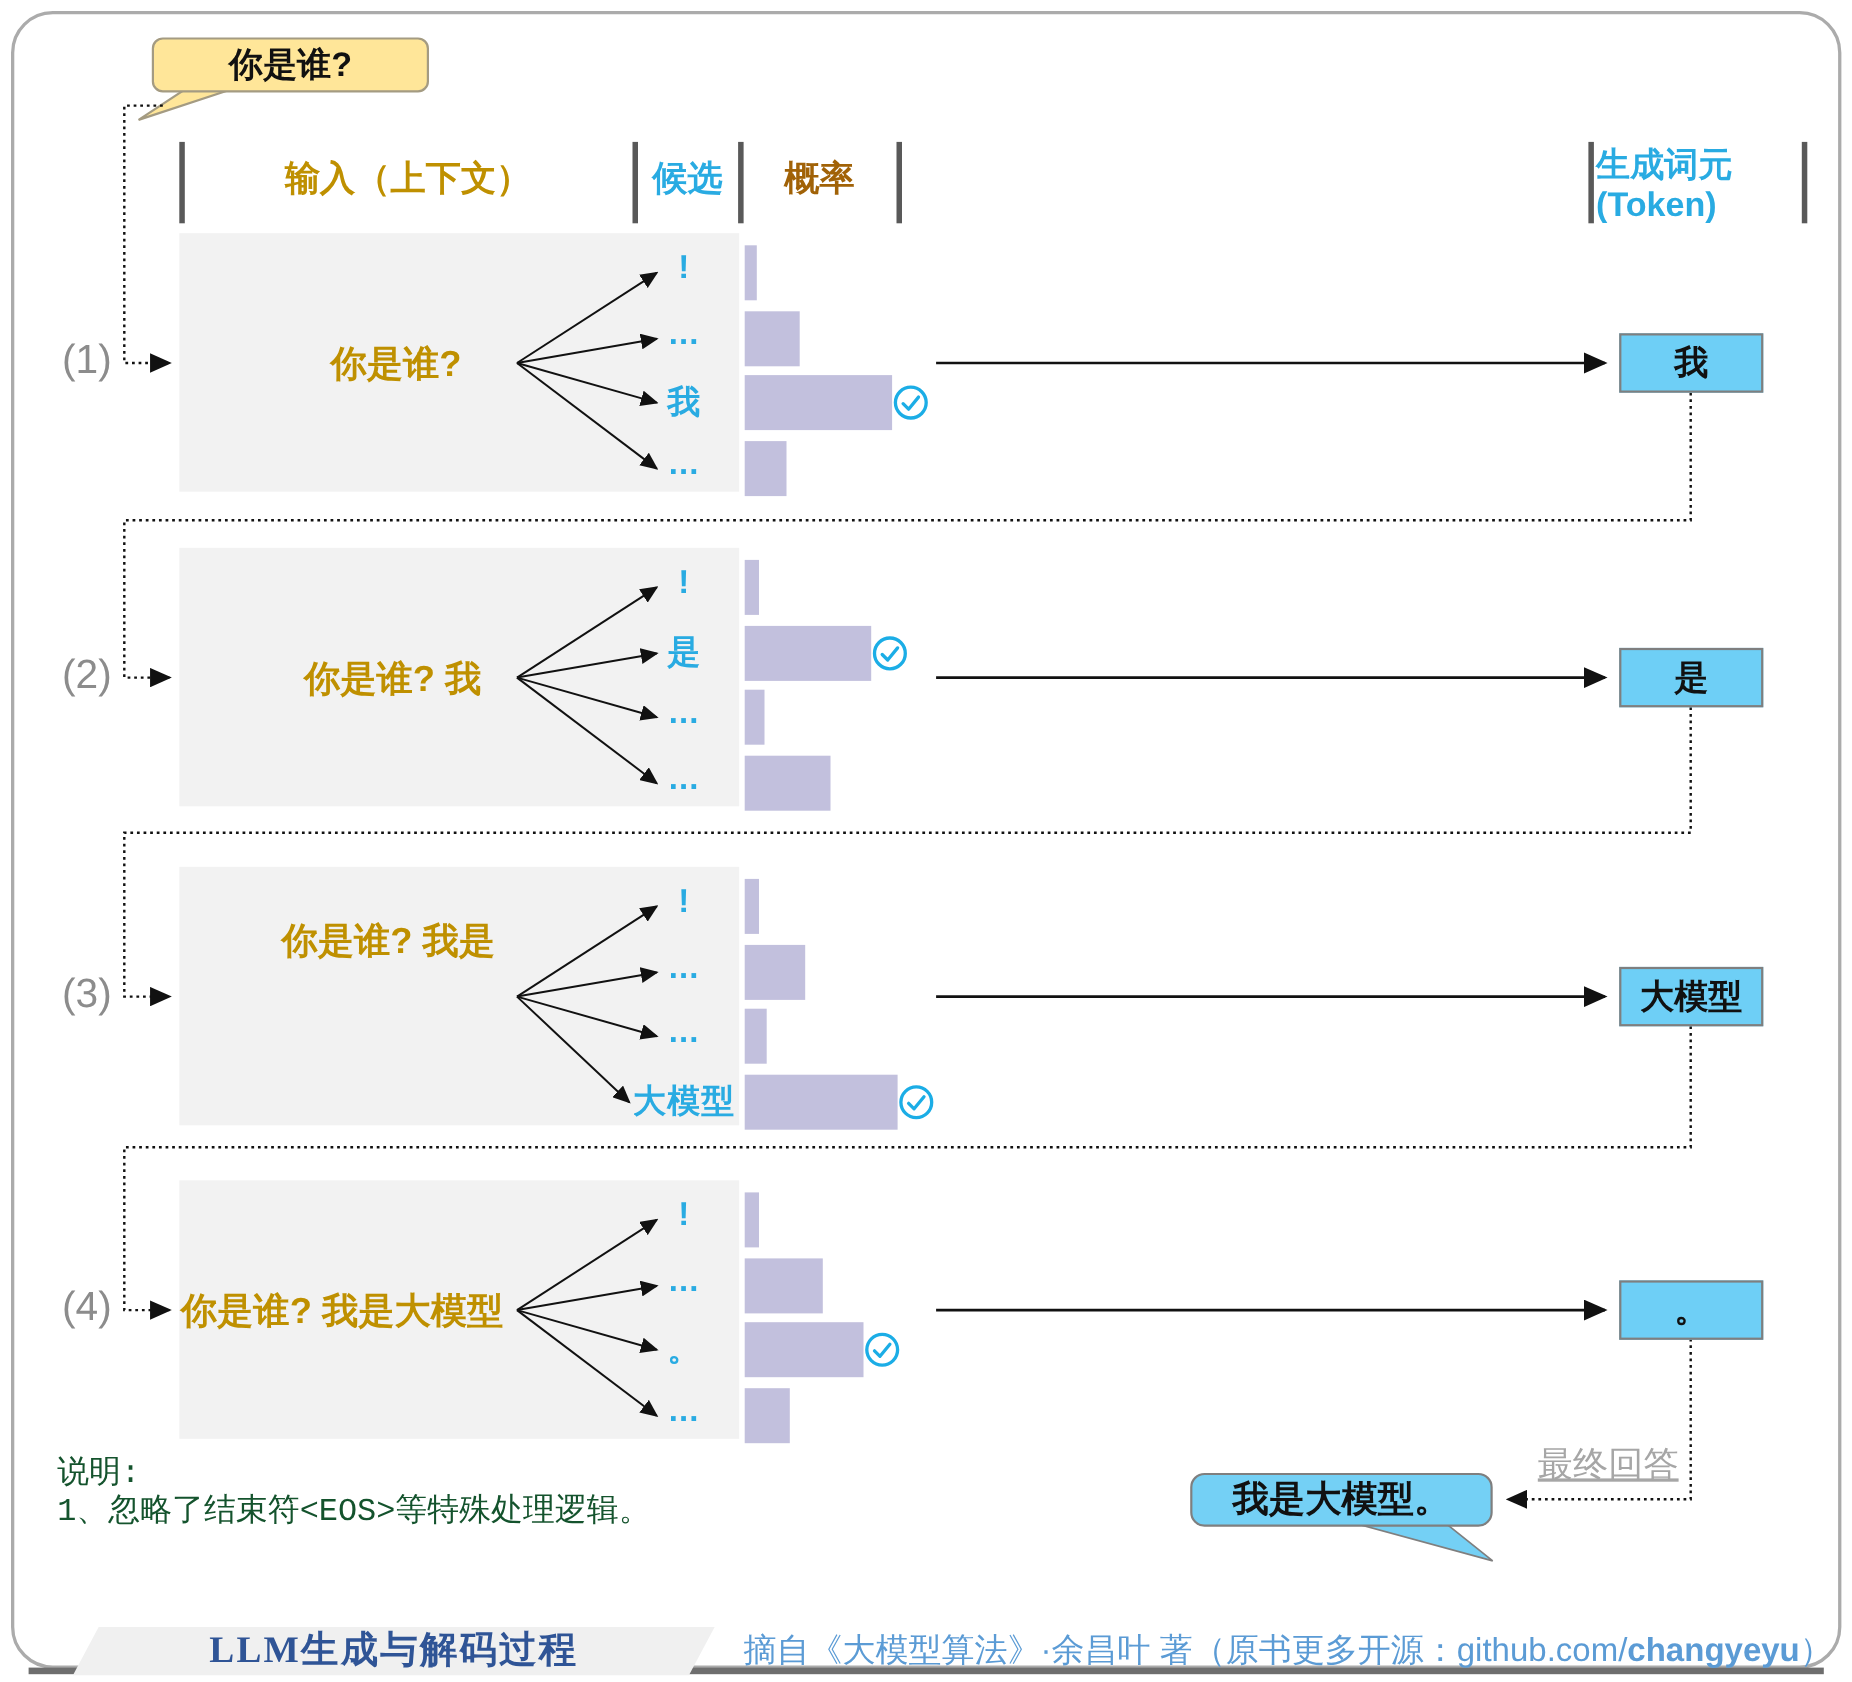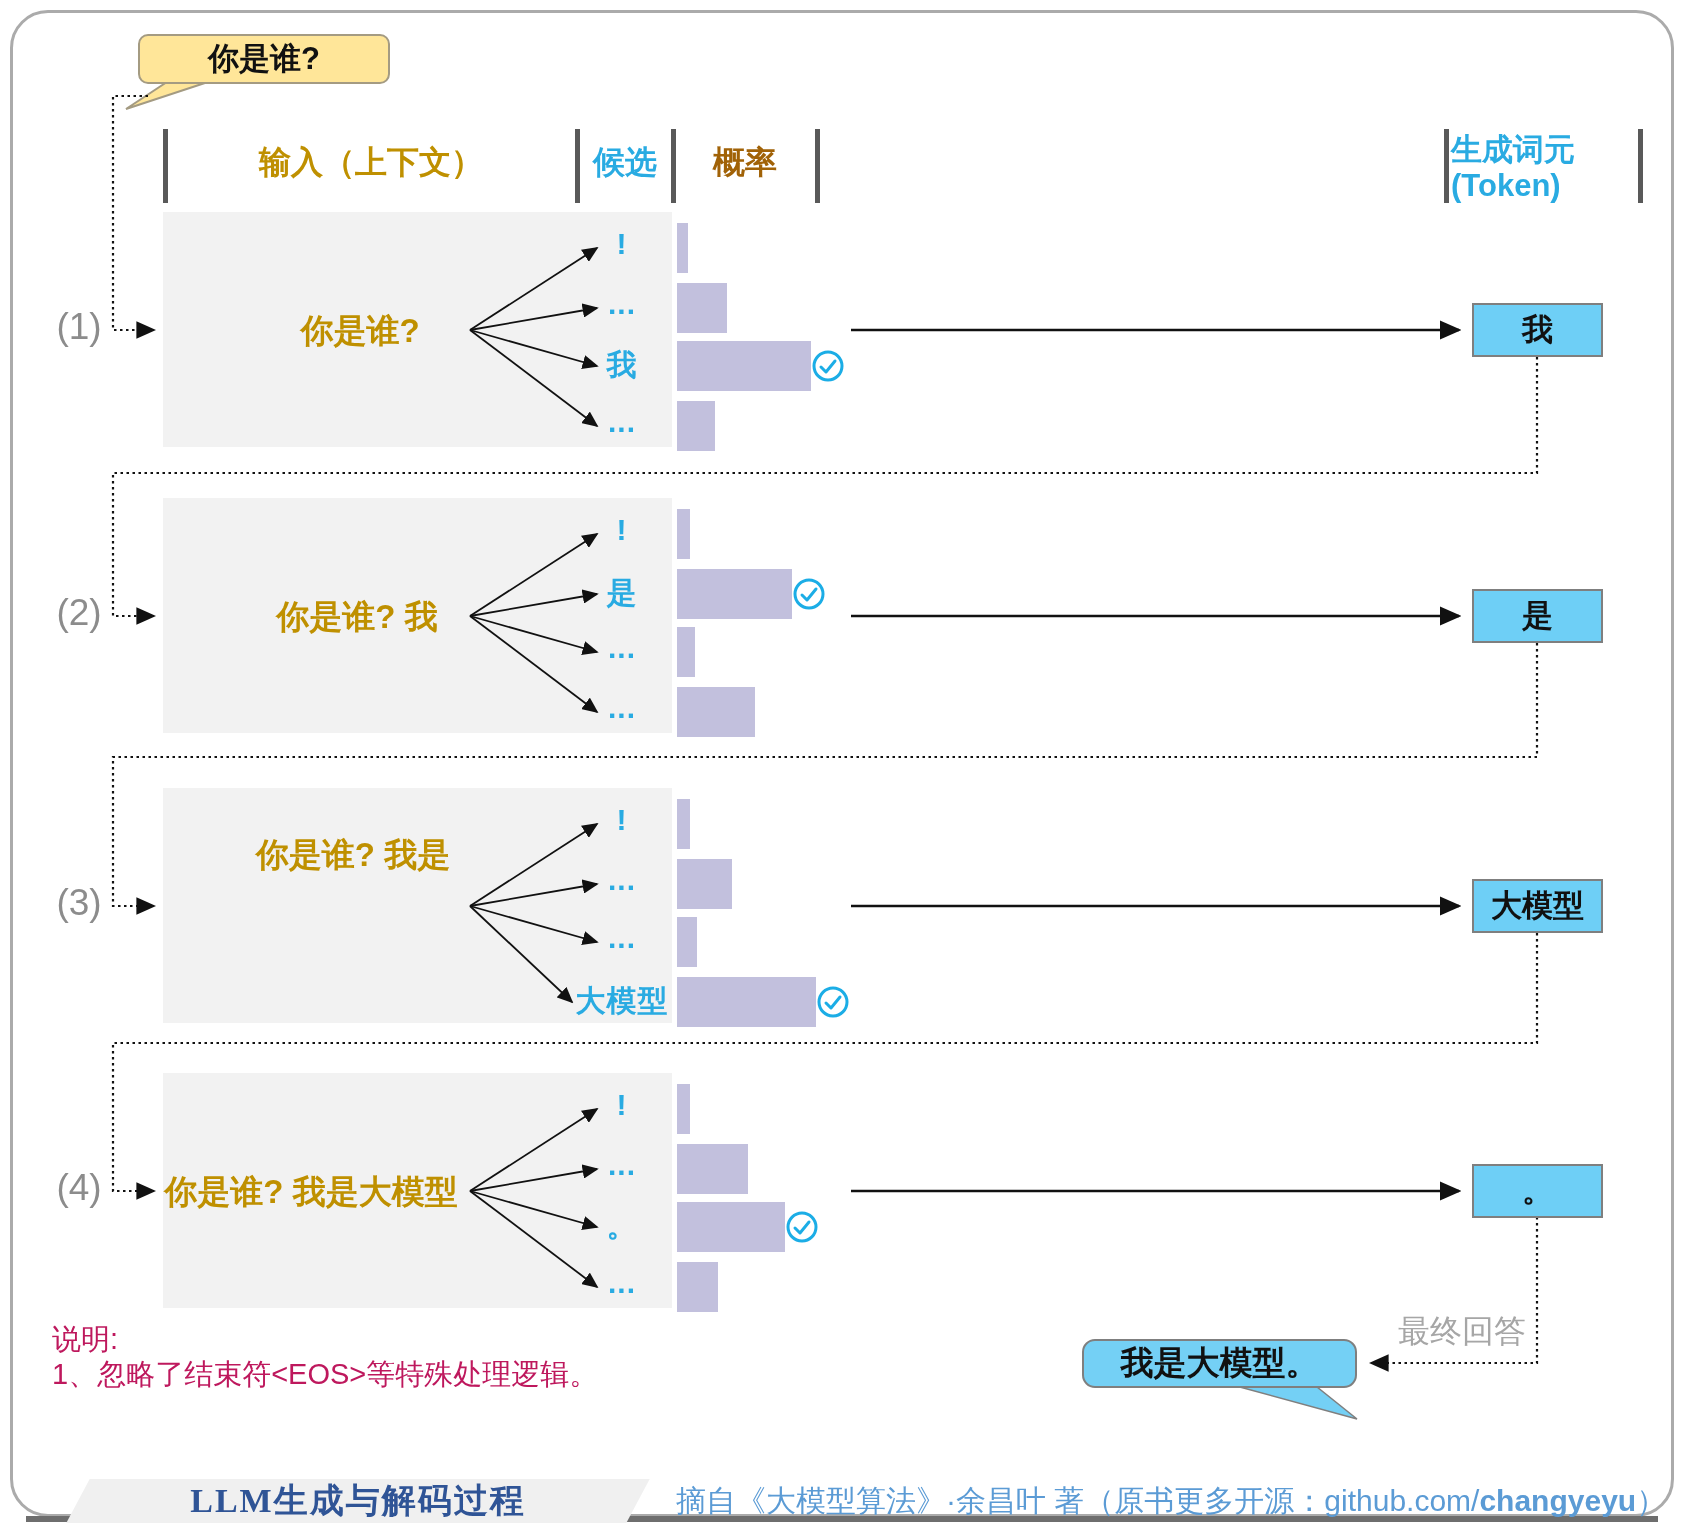--- a/index.html
+++ b/index.html
@@ -23,22 +23,22 @@
   .token-box{left:1472px;width:131px;height:54px;background:#6ECFF6;border:2.5px solid #7F7F7F;
              text-align:center;font-size:31px;font-weight:600;color:#111;display:flex;
              align-items:center;justify-content:center;box-sizing:border-box;}
   #connector-svg{left:0;top:0;pointer-events:none;}
   #prompt-bubble{left:138px;top:34px;width:252px;height:50px;background:#FFE699;border:2.5px solid #A49B82;
                  border-radius:10px;display:flex;align-items:center;justify-content:center;
                  font-size:31px;font-weight:bold;color:#111;box-sizing:border-box;}
   #answer-bubble{left:1082px;top:1339px;width:275px;height:49px;background:#74D0F5;border:2px solid #7F7F7F;
                  border-radius:13px;display:flex;align-items:center;justify-content:center;
                  font-size:33px;font-weight:bold;color:#111;box-sizing:border-box;}
-  #final-label{left:1383px;top:1310px;width:158px;text-align:center;font-size:32px;color:#A6A6A6;}
-  #notes{left:52px;top:1322px;width:700px;font-size:29px;color:#be185d;line-height:35px;}
+  #final-label{left:1383px;top:1310px;width:158px;text-align:center;font-size:32px;color:#A6A6A6;text-decoration:underline;}
+  #notes{left:52px;top:1322px;width:700px;font-size:29px;color:#14532d;line-height:35px;font-family:Liberation Mono, monospace;}
   #banner{left:78px;top:1479px;width:560px;height:44px;background:#F0F0F0;transform:skewX(-28deg);}
   #banner-title{left:78px;top:1479px;width:560px;height:44px;line-height:44px;text-align:center;
                 font-family:"Liberation Serif","DejaVu Serif",serif;font-weight:bold;
                 font-size:34px;color:#2F5496;letter-spacing:2px;}
   #source-line{left:676px;top:1479px;height:44px;line-height:44px;font-size:30px;color:#5B9BD5;white-space:nowrap;}
   #source-line b{font-weight:bold;}
 </style>
 </head>
 <body>
 

